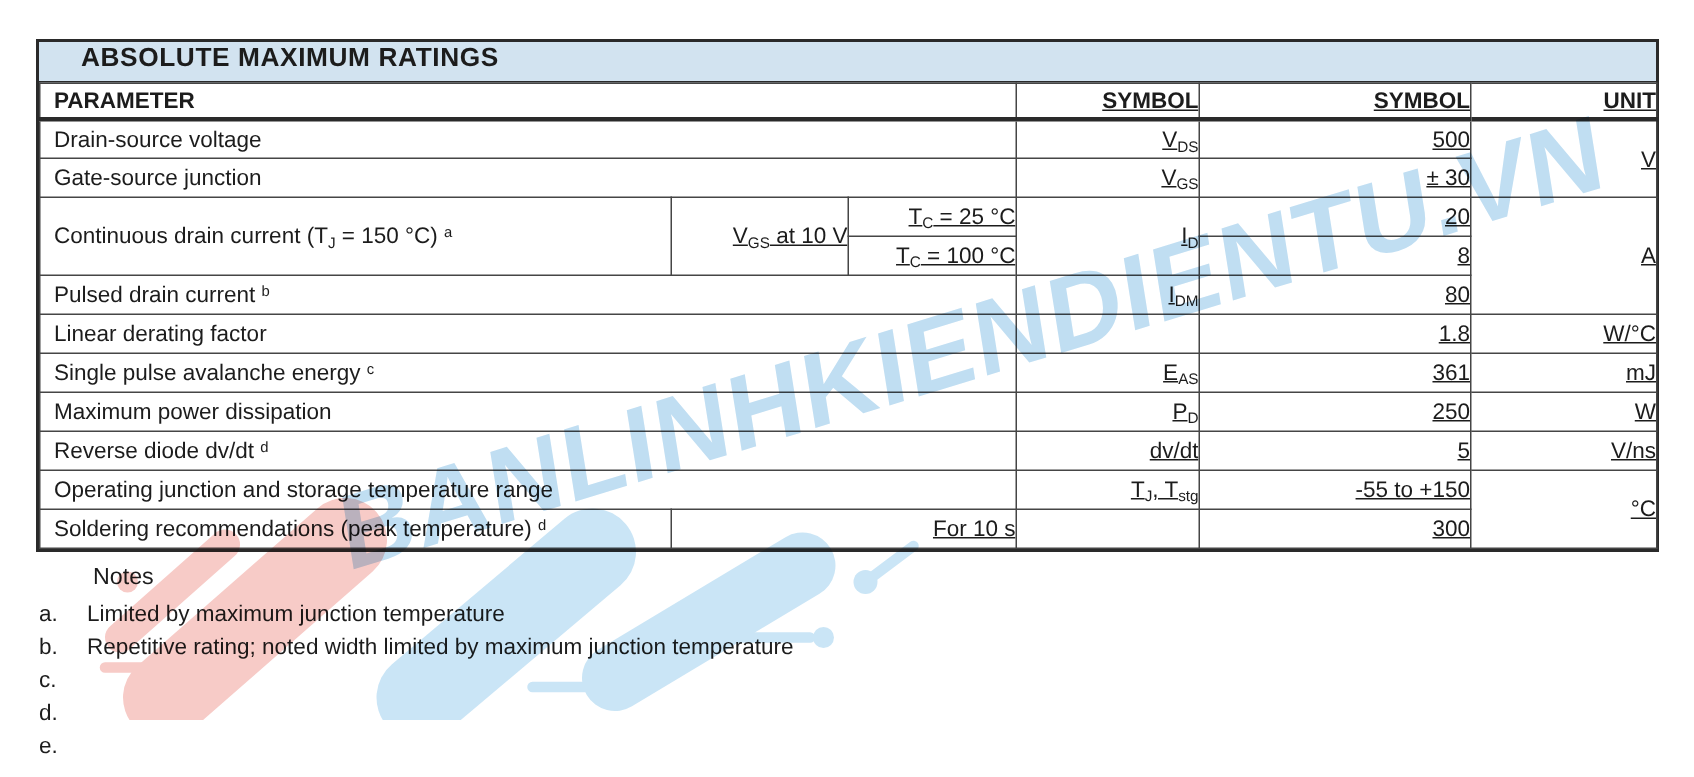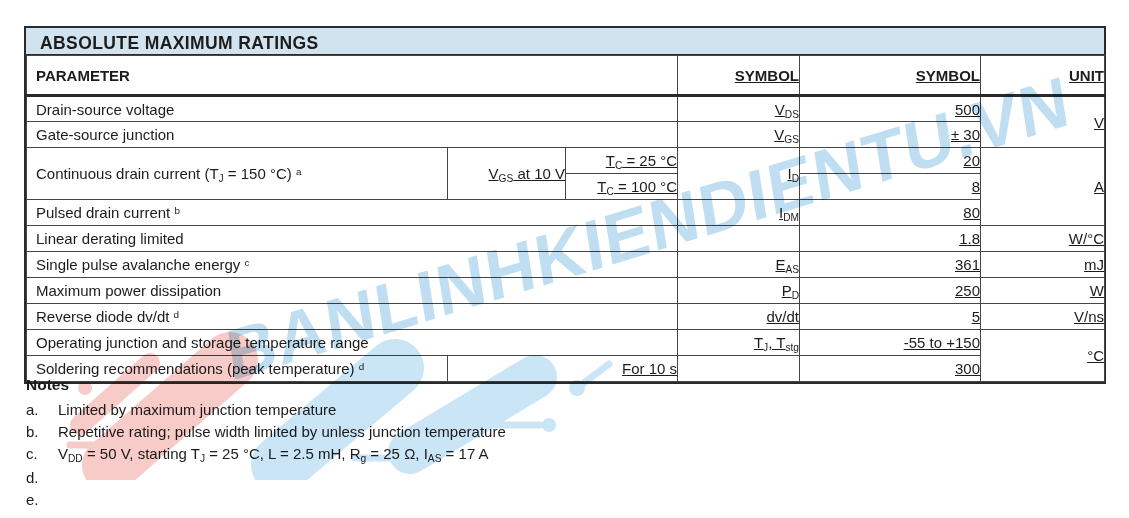--- a/index.html
+++ b/index.html
@@ -12,35 +12,35 @@
     --logo_blue:#9fd0ee;
   }
   *{box-sizing:border-box;margin:0;padding:0;}
   html,body{width:1129px;height:518px;background:#ffffff;overflow:hidden;
     font-family:"Liberation Sans","DejaVu Sans",sans-serif;color:var(--text);}
   .stage{position:relative;width:1129px;height:518px;background:#fff;}
 
   
   .amr-box{position:absolute;left:24px;top:26px;width:1082px;border:2px solid var(--border_dark);background:transparent;}
   .amr-title{height:27px;background:var(--title_bg);border-bottom:1px solid var(--border_dark);
-    display:flex;align-items:flex-end;padding-left:14px;white-space:nowrap;gap:32px;}
+    display:flex;align-items:flex-start;padding-left:28px;white-space:nowrap;gap:32px;}
   .amr-title .tb{font-weight:bold;font-size:17.5px;letter-spacing:.4px;}
   .amr-title .tr2{font-size:17px;margin-left:6px;}
   table.amr{width:1078px;table-layout:fixed;border-collapse:collapse;}
   table.amr td{border:1px solid var(--border_light);font-size:15px;height:26px;
     vertical-align:middle;overflow:hidden;white-space:nowrap;}
-  table.amr tr.hdr td{font-weight:bold;border-bottom:3px solid var(--border_dark);height:40px;}
+  table.amr tr.hdr td{font-weight:bold;border-bottom:3px solid var(--border_dark);height:24px;}
   td.l{text-align:left;padding-left:9px;}
   td.c{text-align:right;text-decoration:underline;}
   sub{font-size:68%;vertical-align:baseline;position:relative;top:.30em;}
   sup{font-size:66%;vertical-align:baseline;position:relative;top:-.40em;}
 
   
   .notes{position:absolute;left:26px;top:374px;font-size:15px;line-height:22px;}
-  .notes .nh{font-weight:bold;font-size:15.5px;line-height:21px;margin-bottom:4px;}
+  .notes .nh{font-weight:normal;font-size:15.5px;line-height:21px;margin-bottom:4px;margin-left:36px;}
   .note-item{display:flex;}
   .note-item .nl{width:32px;flex:0 0 32px;}
   .note-item .nt{white-space:nowrap;}
 
   
   .logo-layer{position:absolute;left:55px;top:330px;width:580px;height:150px;
     z-index:5;pointer-events:none;mix-blend-mode:multiply;}
   .wm-text{position:absolute;left:222px;top:322px;z-index:6;pointer-events:none;
     transform-origin:0 0;transform:rotate(-17deg) skewX(-8deg);
     font-size:70px;font-weight:bold;letter-spacing:1px;white-space:nowrap;
@@ -93,21 +93,21 @@
       <tr>
         <td class="c">T<sub>C</sub> = 100 °C</td>
         <td class="c">8</td>
       </tr>
       <tr>
         <td class="l" colspan="3">Pulsed drain current <sup>b</sup></td>
         <td class="c">I<sub>DM</sub></td>
         <td class="c">80</td>
       </tr>
       <tr>
-        <td class="l" colspan="3">Linear derating limited</td>
+        <td class="l" colspan="3">Linear derating factor</td>
         <td class="c"></td>
         <td class="c">1.8</td>
         <td class="c">W/°C</td>
       </tr>
       <tr>
         <td class="l" colspan="3">Single pulse avalanche energy <sup>c</sup></td>
         <td class="c">E<sub>AS</sub></td>
         <td class="c">361</td>
         <td class="c">mJ</td>
       </tr>
@@ -140,25 +140,24 @@
   </div>
 
   <div class="notes">
     <div class="nh">Notes</div>
     <div class="note-item">
       <span class="nl">a.</span>
       <span class="nt">Limited by maximum junction temperature</span>
     </div>
     <div class="note-item">
       <span class="nl">b.</span>
-      <span class="nt">Repetitive rating; pulse width limited by unless junction temperature</span>
+      <span class="nt">Repetitive rating; noted width limited by maximum junction temperature</span>
     </div>
     <div class="note-item">
       <span class="nl">c.</span>
-      <span class="nt">V<sub>DD</sub> = 50 V, starting T<sub>J</sub> = 25 °C, L = 2.5 mH, R<sub>g</sub> = 25 Ω, I<sub>AS</sub> = 17 A</span>
     </div>
     <div class="note-item">
       <span class="nl">d.</span>
     </div>
     <div class="note-item">
       <span class="nl">e.</span>
     </div>
   </div>
 
   <svg class="logo-layer" viewBox="0 0 580 150">

